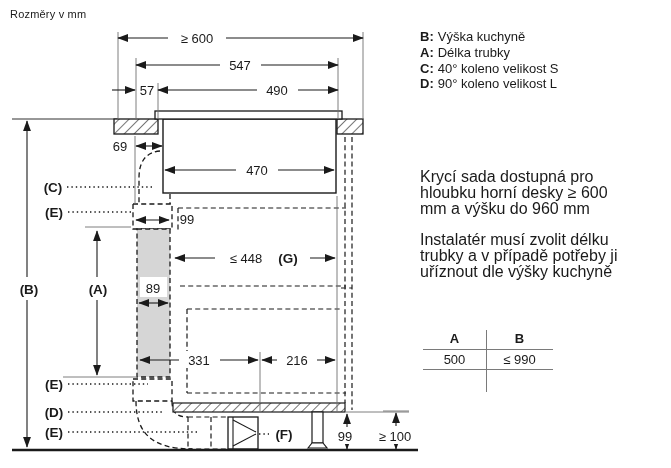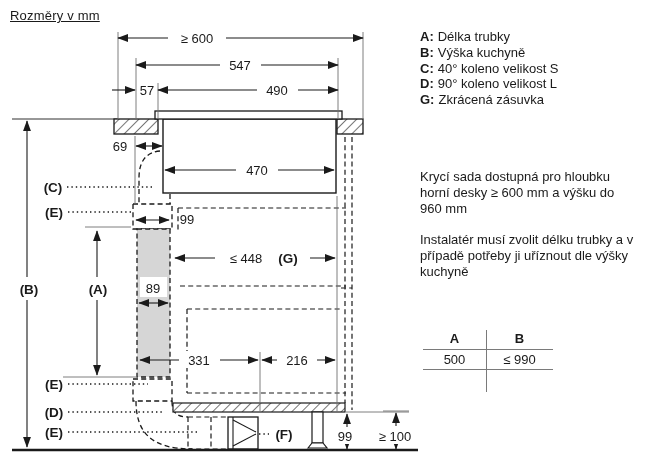--- a/index.html
+++ b/index.html
@@ -1,25 +1,25 @@
 <!DOCTYPE html>
 <html><head>
 <meta charset="utf-8">
 <style>
   html,body{margin:0;padding:0;background:#fff;}
   body{font-family:"Liberation Sans", sans-serif;color:#1a1a1a;}
   #stage{position:relative;width:671px;height:468px;background:#fff;overflow:hidden;}
   .abs{position:absolute;}
-  #page-title{left:10px;top:8px;font-size:13px;letter-spacing:.2px;text-decoration:underline;}
+  #page-title{left:10px;top:8px;font-size:11px;letter-spacing:.2px;}
   
   #legend{left:420px;top:29px;width:248px;font-size:13px;line-height:15.8px;}
   .lrow{white-space:nowrap;}
   .lk{font-weight:700;margin-right:4px;}
   
-  .note{left:420px;width:216px;font-size:13px;line-height:16px;}
+  .note{left:420px;width:216px;font-size:16px;line-height:16px;}
   #note1{top:169px;}
   #note2{top:232px;}
   
   #spec-table{left:423px;top:327px;width:130px;font-size:13px;}
   .trow{display:flex;height:20px;align-items:center;}
   .trow.head{font-weight:700;height:22px;}
   .tc{text-align:center;}
   .tcA{width:63px;}
   .tcB{width:67px;}
   .tline{position:absolute;left:0;width:130px;height:0;border-top:1px solid #7a7a7a;}
@@ -192,25 +192,24 @@
       <text class="b" x="53" y="187" dominant-baseline="central">(C)</text>
       <text class="b" x="54" y="212" dominant-baseline="central">(E)</text>
       <text class="b" x="54" y="384" dominant-baseline="central">(E)</text>
       <text class="b" x="54" y="412" dominant-baseline="central">(D)</text>
       <text class="b" x="54" y="432" dominant-baseline="central">(E)</text>
       <text class="b" x="284" y="434" dominant-baseline="central">(F)</text>
     </g>
   </svg>
 
   <div class="abs" id="legend">
+    <div class="lrow"><span class="lk">B:</span><span>Výška kuchyně</span></div>
     <div class="lrow"><span class="lk">A:</span><span>Délka trubky</span></div>
-    <div class="lrow"><span class="lk">B:</span><span>Výška kuchyně</span></div>
     <div class="lrow"><span class="lk">C:</span><span>40° koleno velikost S</span></div>
     <div class="lrow"><span class="lk">D:</span><span>90° koleno velikost L</span></div>
-    <div class="lrow"><span class="lk">G:</span><span>Zkrácená zásuvka</span></div>
   </div>
 
   <div class="abs note" id="note1">Krycí sada dostupná pro hloubku horní desky ≥ 600 mm a výšku do 960 mm</div>
   <div class="abs note" id="note2">Instalatér musí zvolit délku trubky a v případě potřeby ji uříznout dle výšky kuchyně</div>
 
   <div class="abs" id="spec-table">
     <div class="trow head">
       <div class="tc tcA">A</div>
       <div class="tc tcB">B</div>
     </div>

